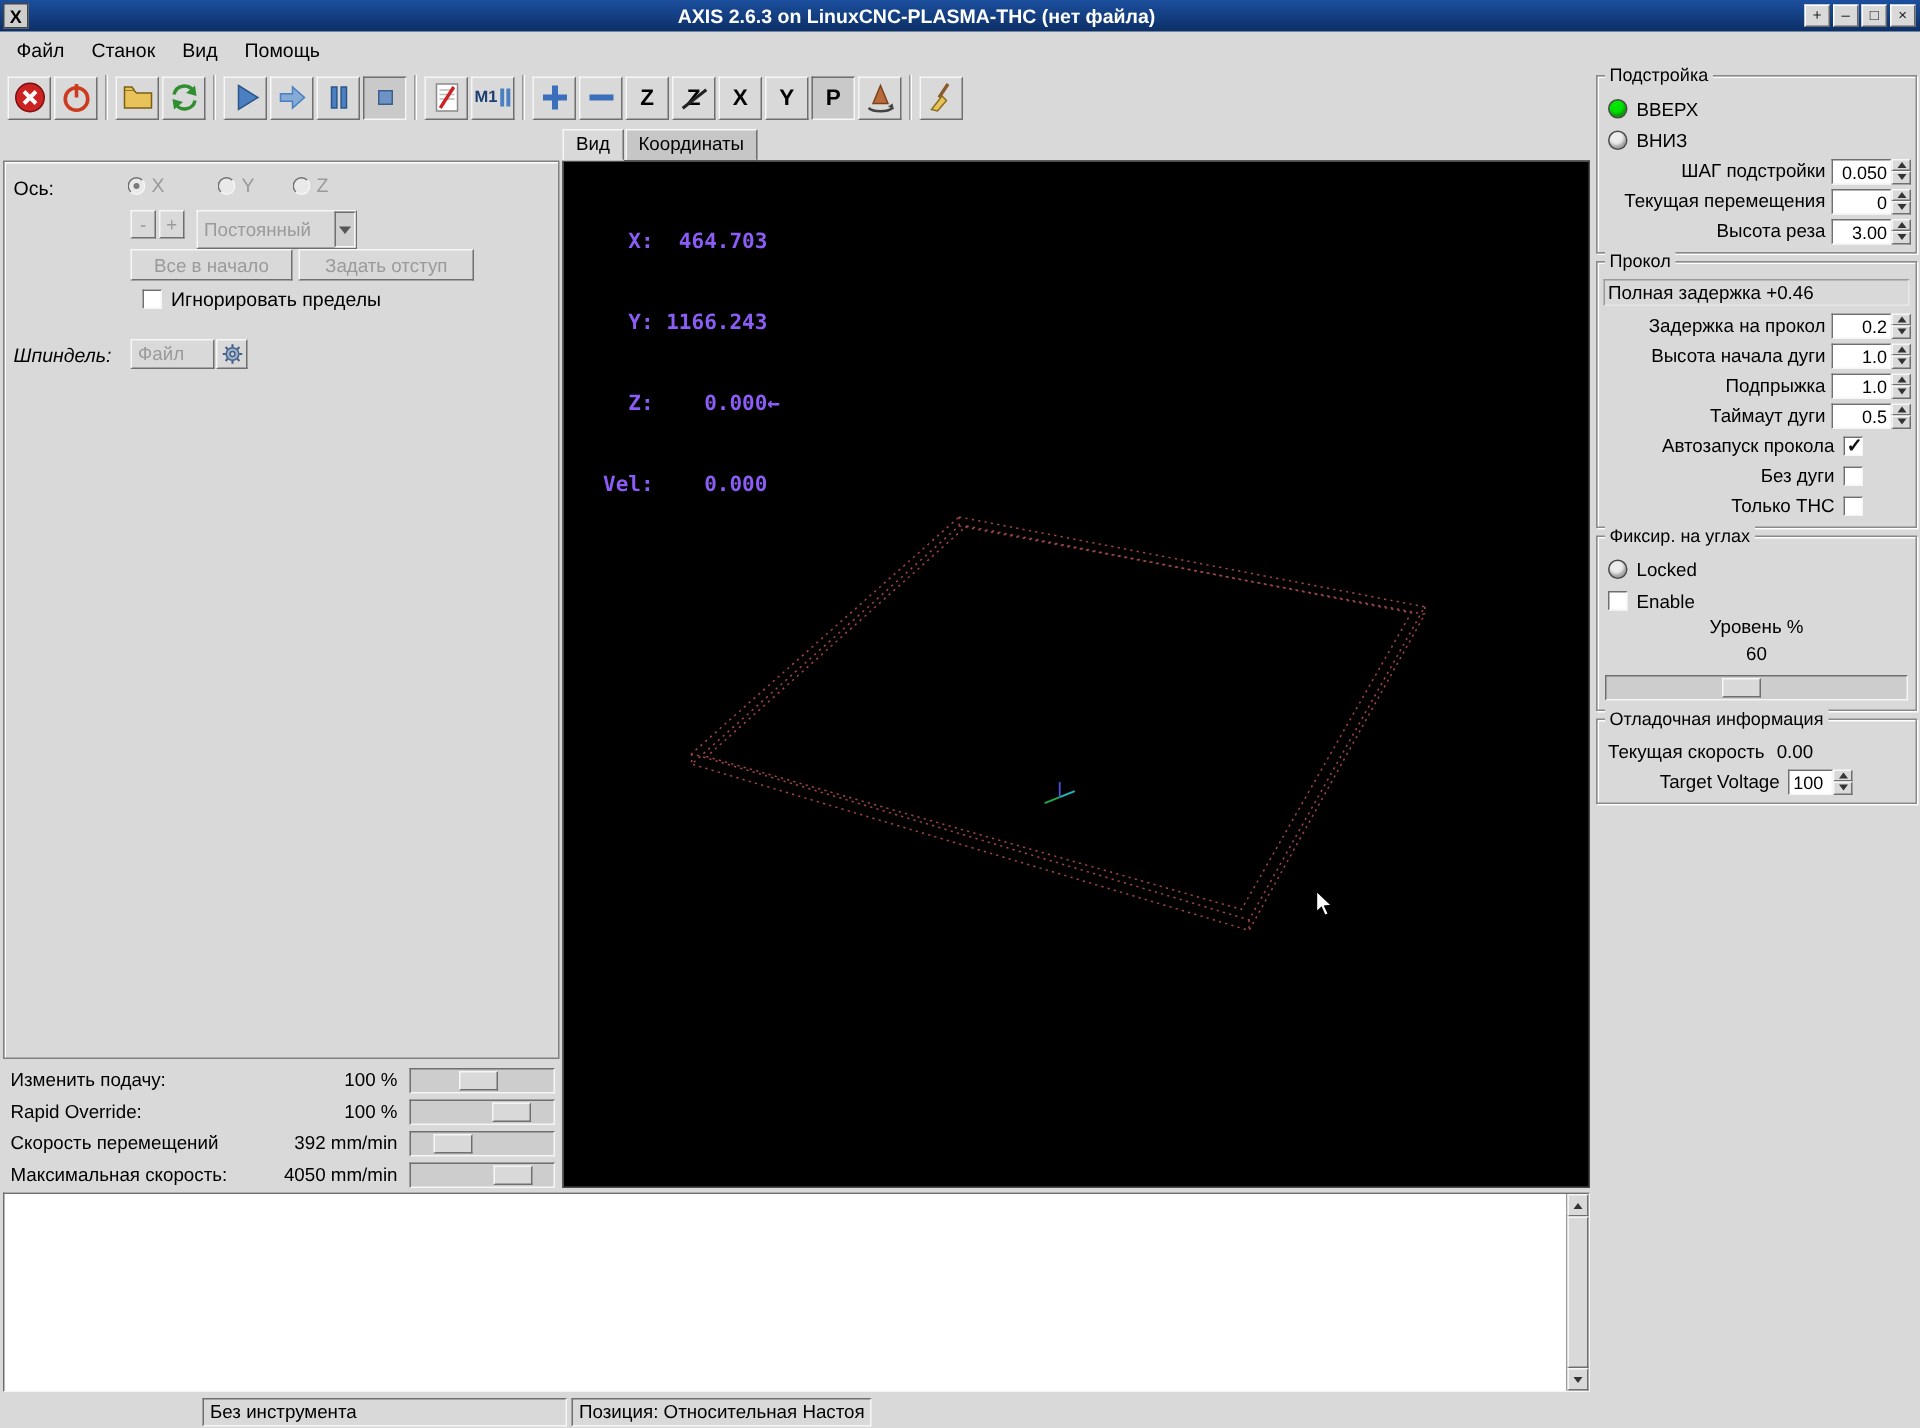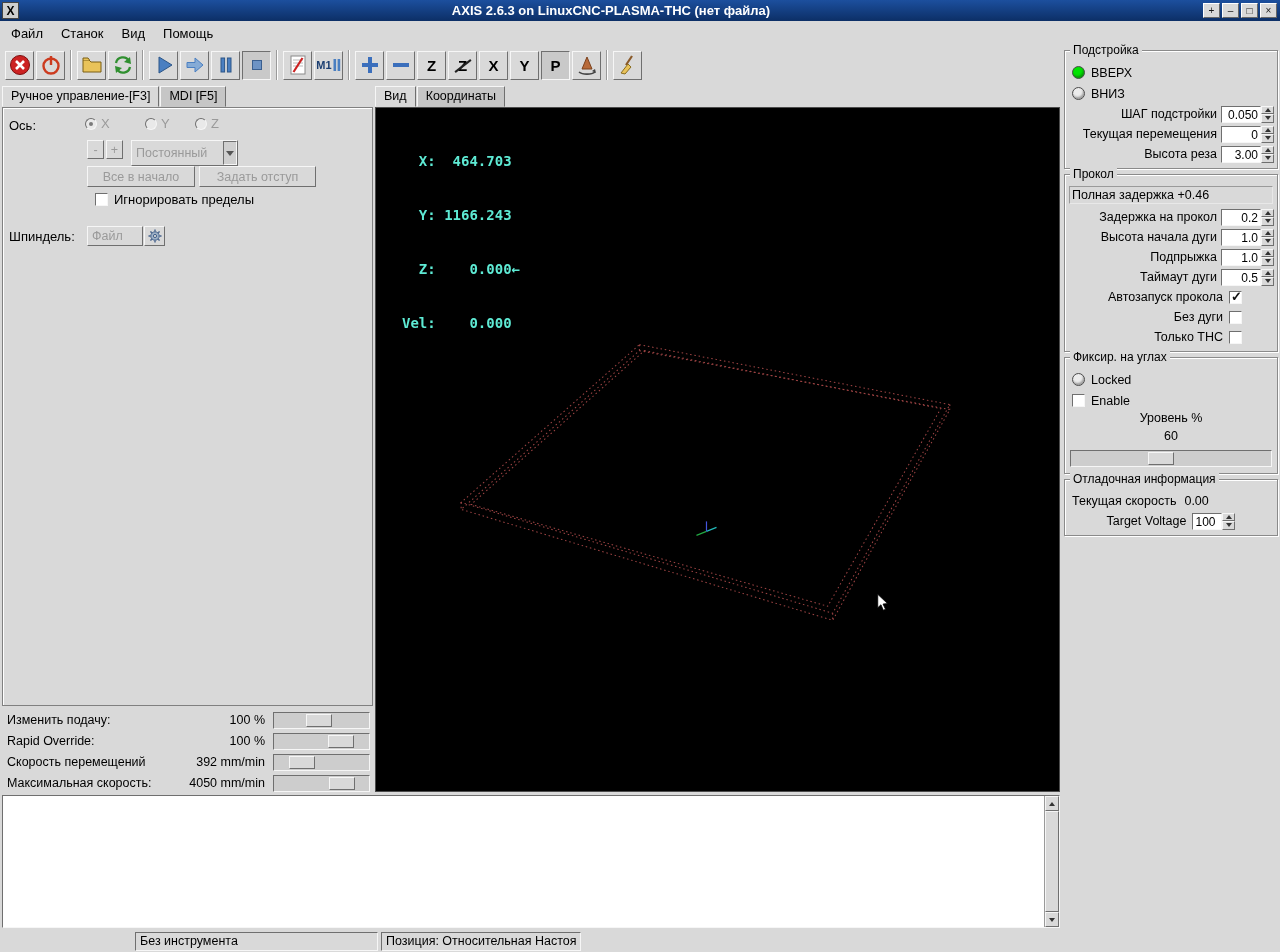--- a/index.html
+++ b/index.html
@@ -64,21 +64,21 @@
   .ov-label { position:absolute; left:5px; top:3px; font-size:12.5px; }
   .ov-value { position:absolute; right:108px; top:3px; font-size:12.5px; }
   .trough { position:absolute; right:3px; top:2px; width:97px; height:17px; background:#cdcdcd;
     border:1px solid; border-color:#6f6f6f #f6f6f6 #f6f6f6 #6f6f6f; }
   .handle { position:absolute; top:1px; left:0; width:26px; height:13px; background:#d9d9d9;
     border:1px solid; border-color:#f6f6f6 #6f6f6f #6f6f6f #f6f6f6; }
 
   
   .preview-col { position:absolute; top:86px; left:375px; width:685px; height:706px; }
   .canvas { position:absolute; top:21px; left:0; right:0; bottom:0; background:#000; border:1px solid #4c4c4c; overflow:hidden; }
-  .dro { position:absolute; top:8px; left:26px; color:#5eead4; font-family:"DejaVu Sans Mono", monospace;
+  .dro { position:absolute; top:8px; left:26px; color:#8b5cf6; font-family:"DejaVu Sans Mono", monospace;
     font-size:14px; font-weight:bold; line-height:18px; white-space:pre; }
   .scene { position:absolute; inset:0; width:100%; height:100%; }
 
   
   .right-col { position:absolute; top:50px; left:1064px; width:214px; }
   .group { position:relative; border:1px solid #8a8a8a; box-shadow:inset 1px 1px 0 #fff, 1px 1px 0 #fff;
     margin-bottom:5px; padding:11px 3px 4px; }
   .legend { position:absolute; top:-8px; left:5px; background:#d9d9d9; padding:0 3px; font-size:12px; }
   .indicator { width:13px; height:13px; border-radius:50%; background:#ececec;
     border:1px solid #4a4a4a; box-shadow:inset -1px -2px 2px #9f9f9f; }
@@ -240,24 +240,20 @@
   <div class="tsep"></div>
   <div class="tbtn">
     <svg width="24" height="24" viewBox="0 0 24 24">
       <path d="M16 3 L10 12" stroke="#8a5a2a" stroke-width="2.2"></path>
       <polygon points="5,20 12,11 15,14 9,21" fill="#e9c35a" stroke="#8a6d1f"></polygon>
     </svg>
   </div>
 </div>
 
 <div class="left-col">
-  <div class="tabs">
-    <div class="tab active">Ручное управление-[F3]</div>
-    <div class="tab">MDI [F5]</div>
-  </div>
   <div class="panel">
 
     <div style="position:absolute; left:6px; top:10px;">Ось:</div>
 
     <div style="position:absolute; left:82px; top:8px; display:flex; align-items:center; gap:4px;">
       <div class="radio selected"></div>
       <span class="disabled">X</span>
     </div>
     <div style="position:absolute; left:142px; top:8px; display:flex; align-items:center; gap:4px;">
       <div class="radio"></div>
@@ -278,21 +274,21 @@
     </div>
 
     <div class="btn disabled" style="position:absolute; left:84px; top:58px; width:108px; height:21px;">Все в начало</div>
     <div class="btn disabled" style="position:absolute; left:196px; top:58px; width:117px; height:21px;">Задать отступ</div>
 
     <div style="position:absolute; left:92px; top:84px; display:flex; align-items:center; gap:6px;">
       <div class="checkbox"></div>
       <span>Игнорировать пределы</span>
     </div>
 
-    <div style="position:absolute; left:6px; top:121px;">Шпиндель:</div>
+    <div style="position:absolute; left:6px; top:121px;font-style:italic;">Шпиндель:</div>
     <div class="combo" style="position:absolute; left:84px; top:118px; width:56px; height:20px;">
       <span class="disabled">Файл</span>
     </div>
     <div class="btn" style="position:absolute; left:141px; top:118px; width:21px; height:20px;">
       <svg width="14" height="14" viewBox="0 0 14 14">
         <circle cx="7" cy="7" r="4.2" fill="#9fb2c8" stroke="#44608a"></circle>
         <circle cx="7" cy="7" r="1.6" fill="#d9d9d9" stroke="#44608a"></circle>
         <path d="M7 0.5 v2 M7 11.5 v2 M0.5 7 h2 M11.5 7 h2 M2.4 2.4 l1.4 1.4 M10.2 10.2 l1.4 1.4 M11.6 2.4 l-1.4 1.4 M3.8 10.2 l-1.4 1.4" stroke="#44608a" stroke-width="1.4"></path>
       </svg>
     </div>

